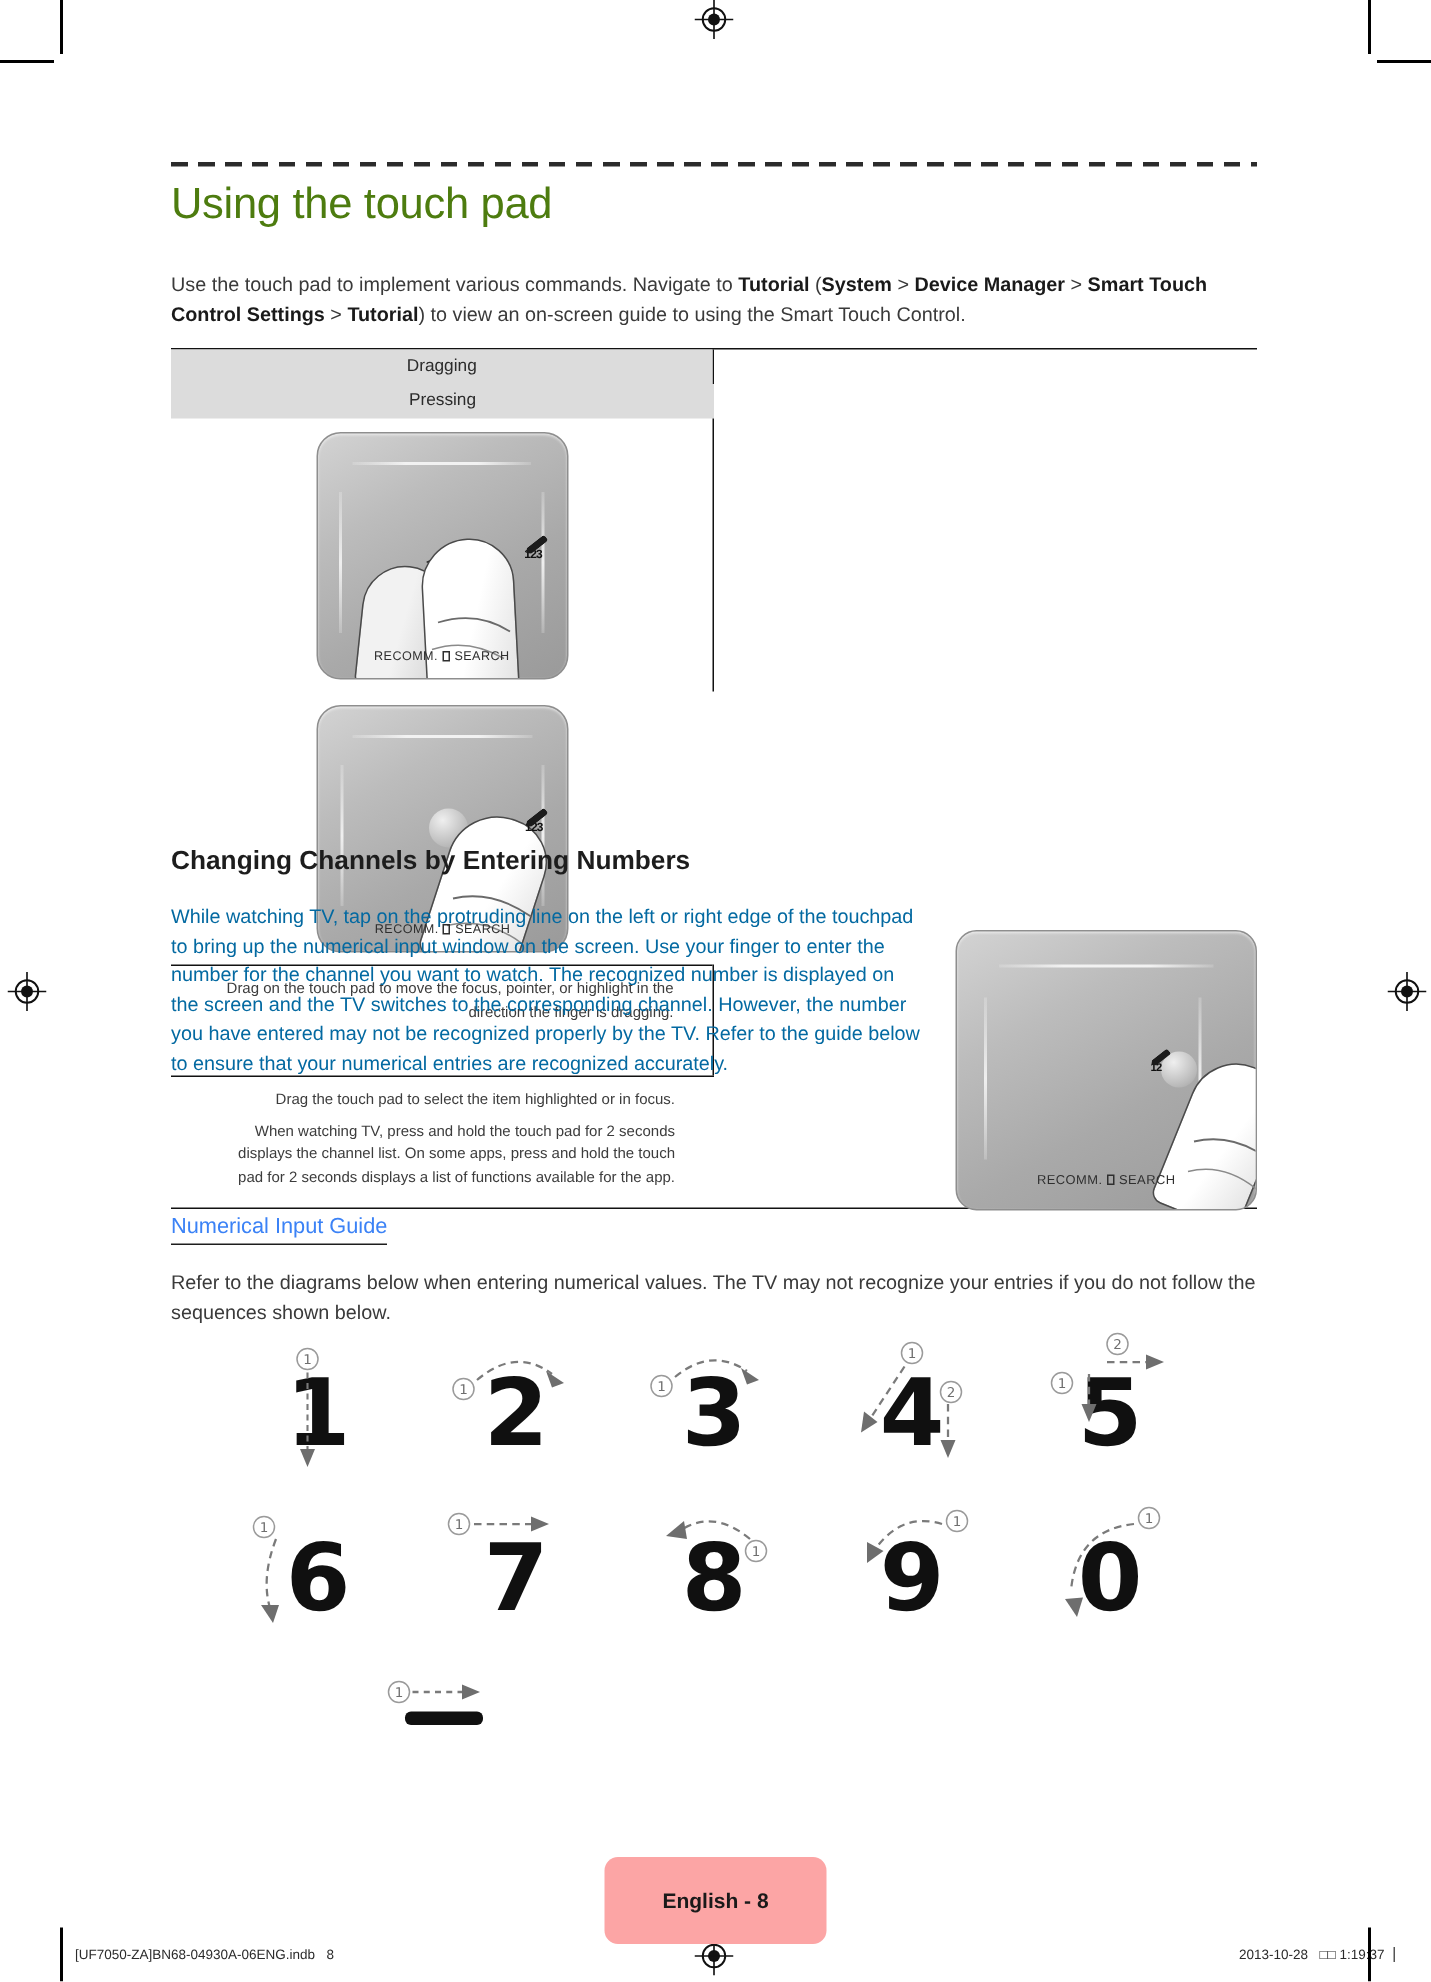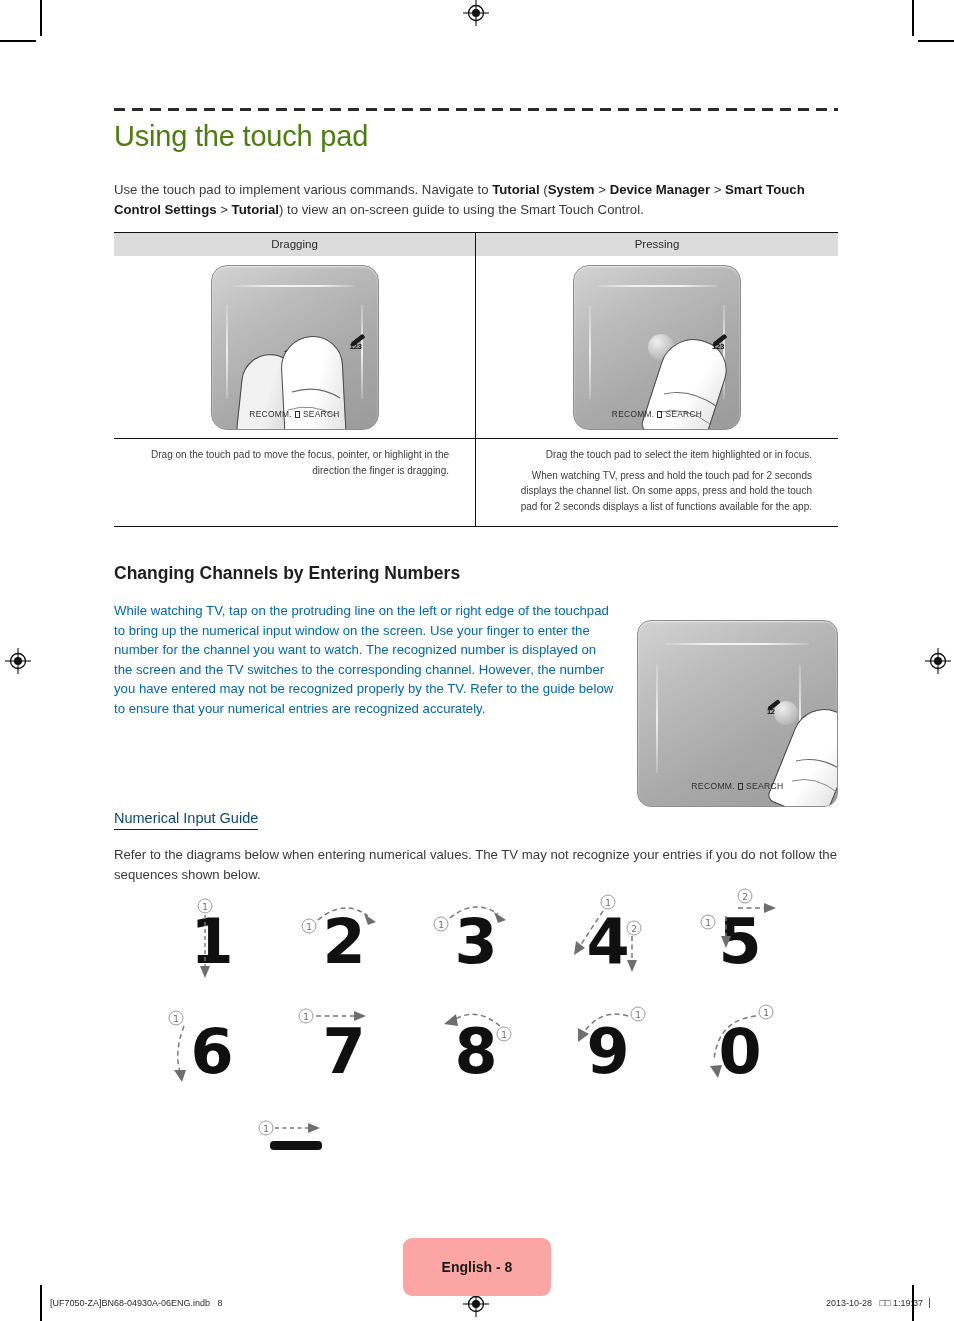--- a/index.html
+++ b/index.html
@@ -42,21 +42,21 @@
     position: absolute; left: 0; top: 180px; width: 724px;
     font-size: 13.2px; line-height: 19.5px; color: #3a3a3a;
   }
   .intro b { color: #1a1a1a; font-weight: 700; }
 
   
   .gtable {
     position: absolute; left: 0; top: 232px; width: 724px;
     border-top: 1.5px solid #111; border-bottom: 1.5px solid #111;
   }
-  .grow { display: flex; }
+  .grow { display: flex; flex-direction: column; }
   .gcell { width: 50%; position: relative; }
   .gcell.left { border-right: 1.5px solid #111; }
   .ghead {
     background: #dcdcdc; text-align: center;
     font-size: 11.5px; color: #2b2b2b; padding: 5px 0 6px;
   }
   .gpic { height: 182px; display: flex; align-items: center; justify-content: center; }
   .gcaption {
     border-top: 1.5px solid #111;
     padding: 8px 26px 12px; text-align: right;
@@ -124,21 +124,21 @@
   .body2 {
     position: absolute; left: 0; top: 601px; width: 500px;
     font-size: 13.2px; line-height: 19.6px; color: #0369a1;
   }
   .pad-right {
     position: absolute; left: 523px; top: 600px; width: 201px; height: 207px;
   }
 
   h3.sub3 {
     position: absolute; left: 0; top: 810px; margin: 0;
-    font-size: 14.5px; font-weight: 400; color: #0c4a6e;
+    font-size: 14.5px; font-weight: 400; color: #3b82f6;
     border-bottom: 1.4px solid #1d1d1d; padding-bottom: 3px;
     display: inline-block;
   }
   .body3 {
     position: absolute; left: 0; top: 845px; width: 724px;
     font-size: 13.2px; line-height: 19.6px; color: #3a3a3a;
   }
 
   
   .numgrid { position: absolute; left: 0; top: 890px; width: 724px; }

